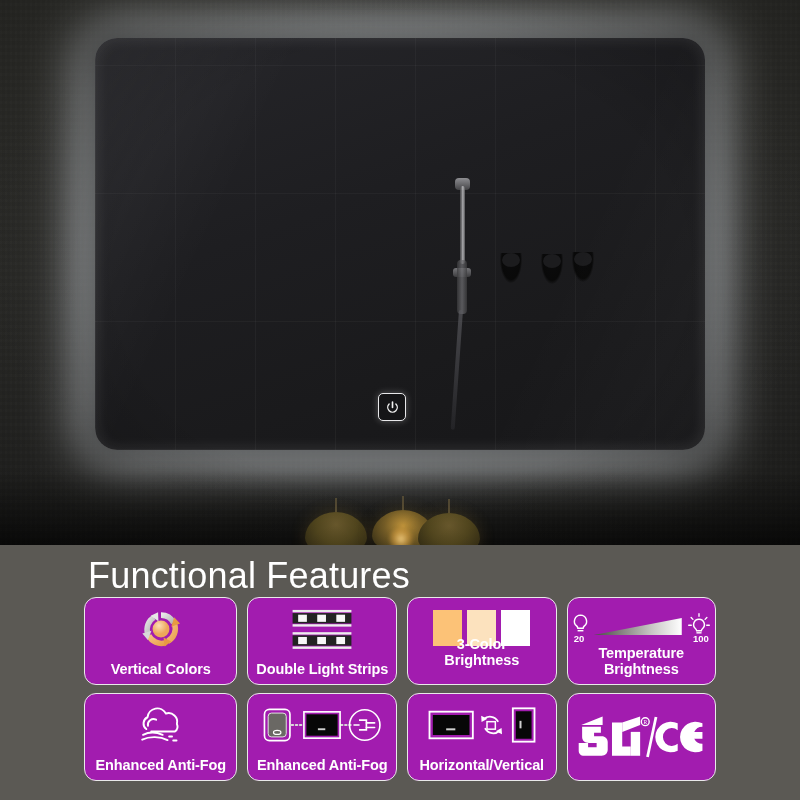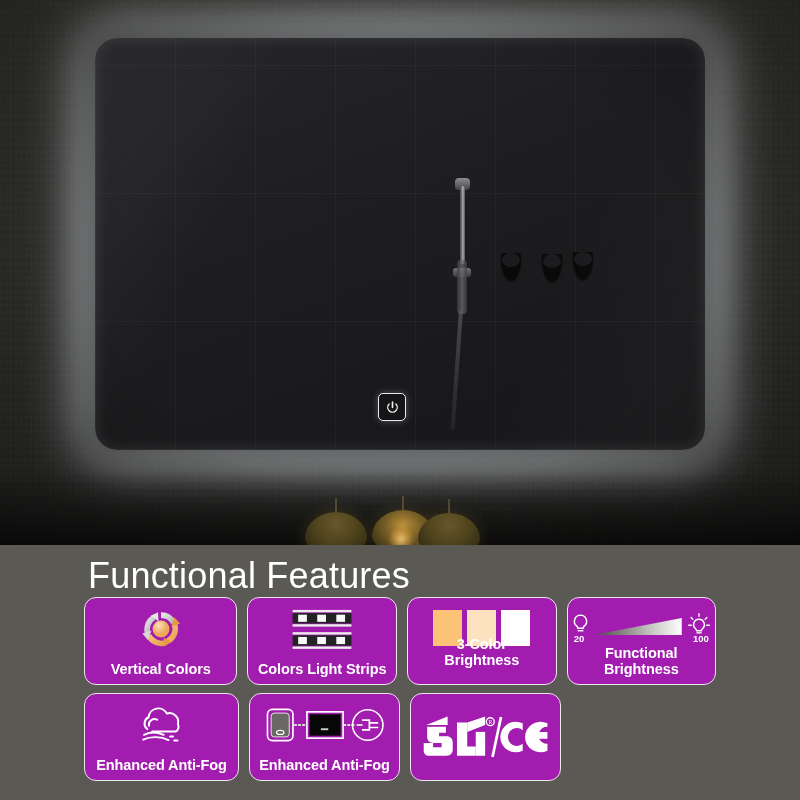--- a/index.html
+++ b/index.html
@@ -288,21 +288,21 @@
               <rect x="33" y="8" width="11" height="9" fill="#f7f7f7"></rect>
               <rect x="57" y="8" width="11" height="9" fill="#f7f7f7"></rect>
               <rect x="2" y="30" width="74" height="3" fill="#ededed"></rect>
               <rect x="2" y="34" width="74" height="13" fill="#232323"></rect>
               <rect x="2" y="48" width="74" height="3" fill="#ededed"></rect>
               <rect x="9" y="36" width="11" height="9" fill="#f7f7f7"></rect>
               <rect x="33" y="36" width="11" height="9" fill="#f7f7f7"></rect>
               <rect x="57" y="36" width="11" height="9" fill="#f7f7f7"></rect>
             </svg>
           </div>
-          <div class="card-label one">Colors Light Strips</div>
+          <div class="card-label one">Double Light Strips</div>
         </div>
 
         <div class="card w2">
           <div class="icon-wrap tight">
             <div class="sw-row">
               <div class="sw" style="background:#fcc277"></div>
               <div class="sw" style="background:#fce2be"></div>
               <div class="sw" style="background:#ffffff"></div>
             </div>
           </div>
@@ -328,21 +328,21 @@
                   <path d="M4.8 6 L6.9 8.1"></path>
                   <path d="M23.2 6 L21.1 8.1"></path>
                   <path d="M2 15 H5"></path>
                   <path d="M23 15 H26"></path>
                 </g>
               </svg>
               <span class="num l">20</span>
               <span class="num r">100</span>
             </div>
           </div>
-          <div class="card-label one">Functional Brightness</div>
+          <div class="card-label one">Temperature Brightness</div>
         </div>
       </div>
 
       <div class="row">
 
         <div class="card w1">
           <div class="icon-wrap">
             <svg width="62" height="42" viewBox="0 0 76 50">
               <g fill="none" stroke="#ffffff" stroke-width="2.4" stroke-linecap="round" stroke-linejoin="round">
                 <path d="M20 30 a8.5 8.5 0 0 1 1.5-14.5 A12 12 0 0 1 44 11 a10.5 10.5 0 0 1 13.5 12.5 A8 8 0 0 1 55 33 H26"></path>
@@ -373,20 +373,40 @@
               <circle cx="125" cy="24" r="18.5" fill="none" stroke="#ffffff" stroke-width="2"></circle>
               <path d="M118 18 h9 v12 h-9" fill="none" stroke="#ffffff" stroke-width="2"></path>
               <path d="M127 21.5 h10" stroke="#ffffff" stroke-width="2" stroke-linecap="round"></path>
               <path d="M127 27 h10" stroke="#ffffff" stroke-width="2" stroke-linecap="round"></path>
               <path d="M112 24 h6" stroke="#ffffff" stroke-width="2" stroke-linecap="round"></path>
             </svg>
           </div>
           <div class="card-label one">Enhanced Anti-Fog</div>
         </div>
 
+        <div class="card w2">
+          <div class="icon-wrap">
+            <svg width="112" height="40" viewBox="0 0 134 48">
+              <rect x="4" y="8" width="52" height="32" fill="none" stroke="#ffffff" stroke-width="2.2"></rect>
+              <rect x="8" y="12" width="44" height="24" fill="#070707"></rect>
+              <rect x="24" y="28" width="11" height="2.4" fill="#cfcfcf"></rect>
+              <g fill="none" stroke="#ffffff" stroke-width="2.1" stroke-linecap="round">
+                <path d="M69 17 a11 11 0 0 1 17 2.5"></path>
+                <path d="M88 31 a11 11 0 0 1 -17 -2.5"></path>
+              </g>
+              <polygon points="66,13 73.5,16.5 66.5,20.5" fill="#ffffff"></polygon>
+              <polygon points="91,35 83.5,31.5 90.5,27.5" fill="#ffffff"></polygon>
+              <rect x="73" y="20" width="10" height="9" fill="none" stroke="#ffffff" stroke-width="1.8"></rect>
+              <rect x="104" y="4" width="26" height="40" fill="none" stroke="#ffffff" stroke-width="2.2"></rect>
+              <rect x="107.5" y="7.5" width="19" height="33" fill="#070707"></rect>
+              <rect x="112" y="19" width="2.4" height="9" fill="#cfcfcf"></rect>
+            </svg>
+          </div>
+          <div class="card-label one">Horizontal/Vertical</div>
+        </div>
 
         <div class="card w2" style="justify-content:center;padding-top:0;">
           <div class="icon-wrap" style="height:88px;">
             <svg width="128" height="52" viewBox="0 0 150 60">
               <g fill="#ffffff">
                 <path d="M6 18 h22 v7 h-8 v4 h9 c4 0 7 3 7 7 v9 c0 4-3 7-7 7 H8 c-3 0-6-2-6-6 v-9 h11 v5 h10 v-5 H14 c-5 0-8-3-8-7 z"></path>
                 <path d="M5 16 L30 6 v10 z"></path>
                 <path d="M41 13 h12 v28 h10 v11 H41 z"></path>
                 <path d="M53 13 L74 6 v10 l-21 8 z"></path>
                 <path d="M63 24 h11 v28 H63 z"></path>

